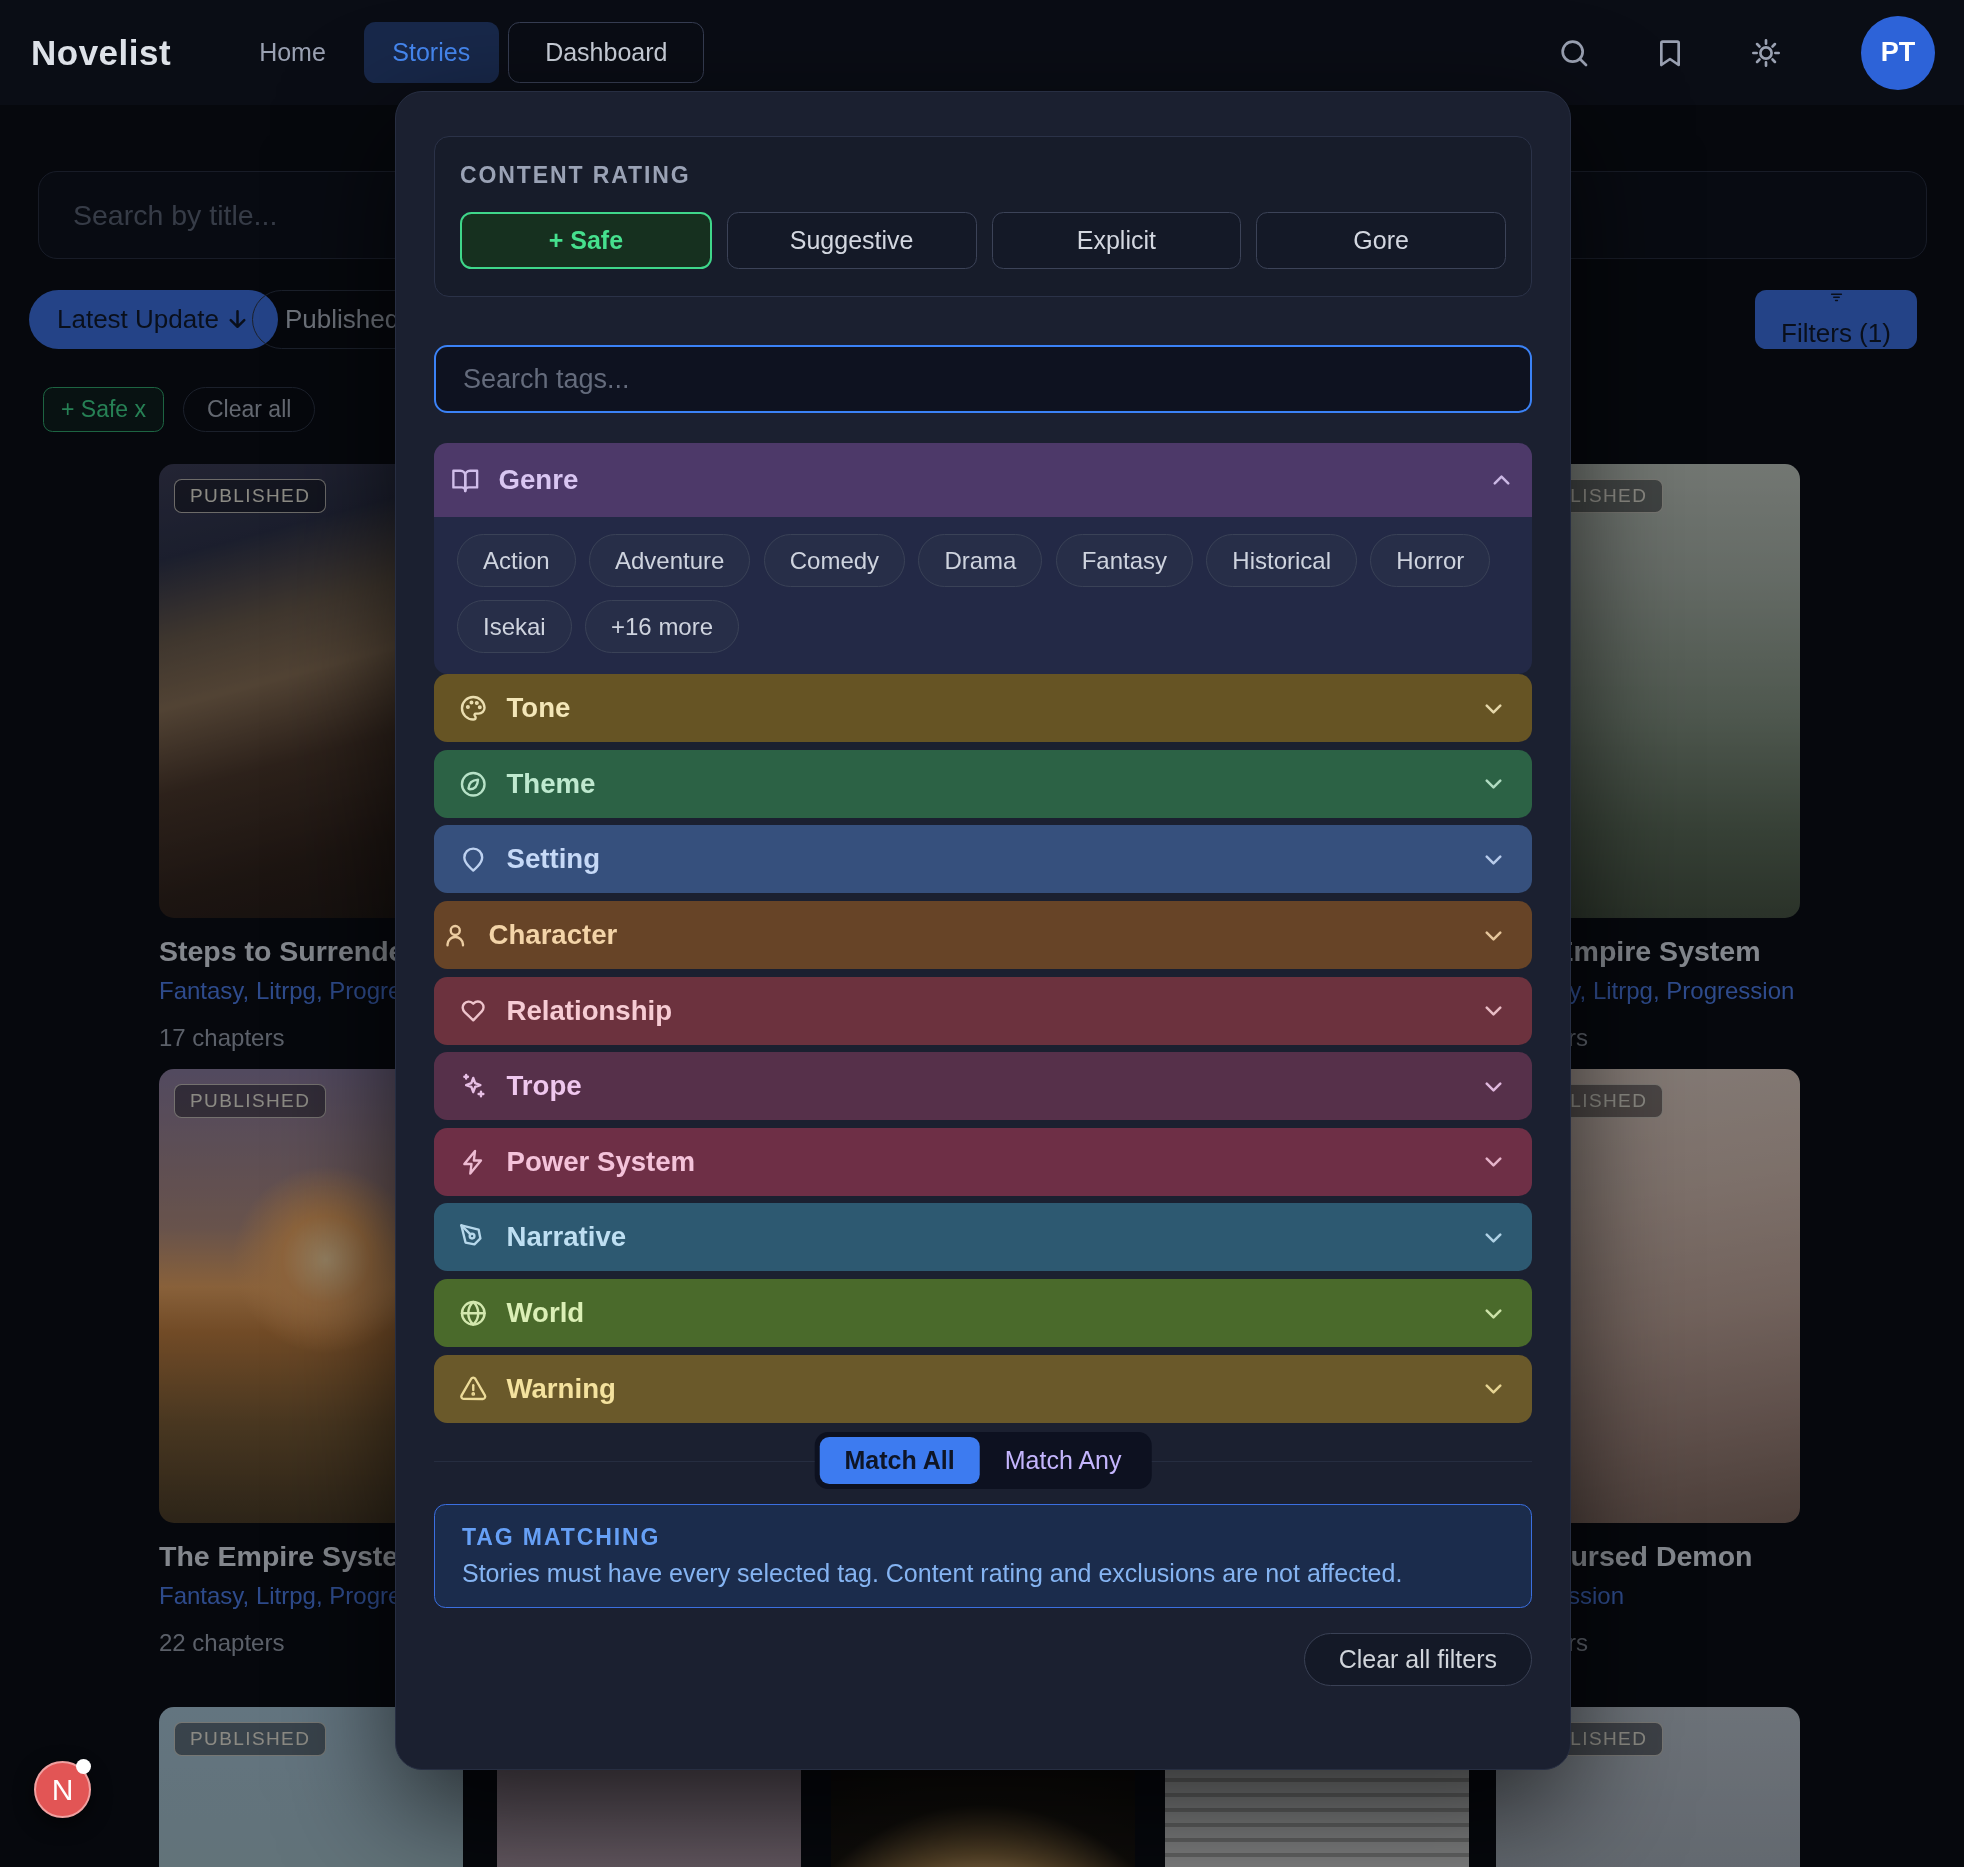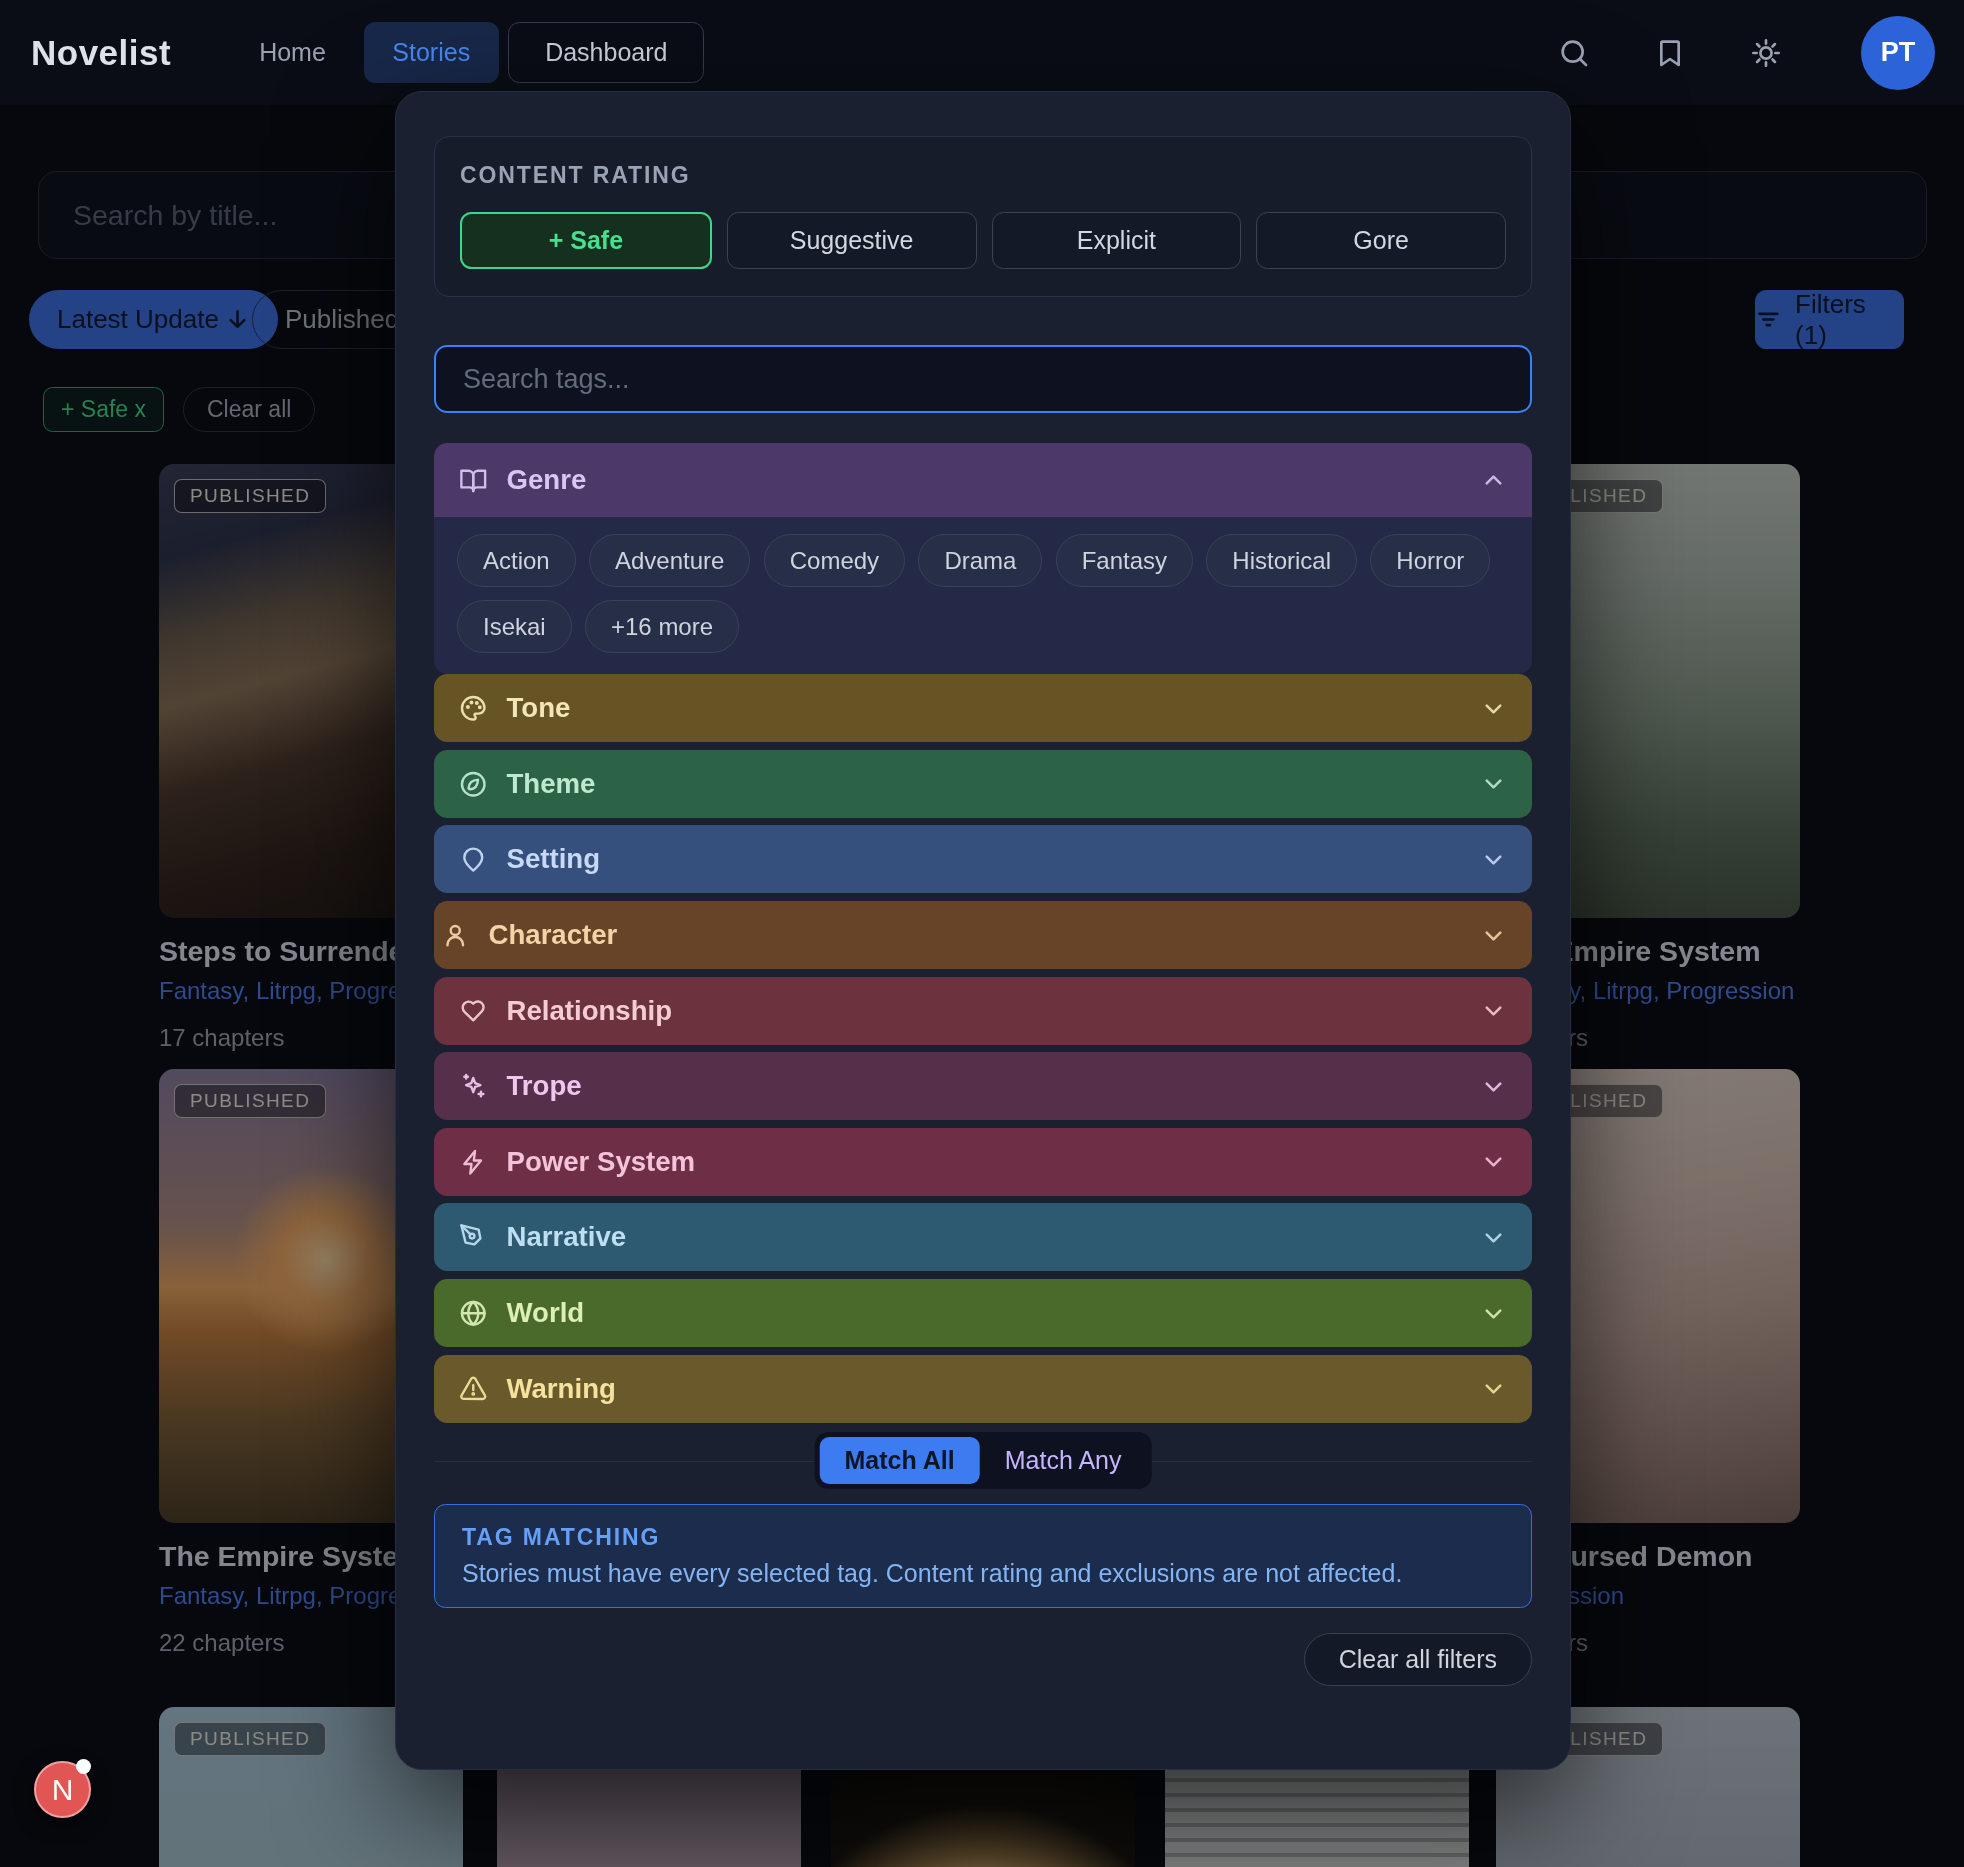--- a/index.html
+++ b/index.html
@@ -26,22 +26,22 @@
   
   .bg-content { position:absolute; inset:0; z-index:1; }
   .search-title { position:absolute; left:38px; top:171px; width:1889px; height:88px; background:#0c0f18;
                   border:1.9px solid #262c3c; border-radius:19px; color:#aab0bc; font-size:28.5px; padding:0 34px;
                   font-family:"Liberation Sans", sans-serif; outline:none; }
   .search-title::placeholder { color:#5b6272; }
   .pill-btn { position:absolute; top:290px; height:59px; display:flex; align-items:center; gap:13.3px;
               border-radius:29.5px; font-size:26px; cursor:pointer; }
   .sort-latest { left:28.5px; padding:0 28.5px; background:#3b6fe0; color:#0d1526; font-weight:500;gap:6px; }
   .sort-published { left:252px; padding:0 32px; border:1.9px solid #2c3342; color:#b9bfca; }
-  .filters-btn { left:1755px; width:149px; justify-content:center; background:#3b6fe0; color:#0d1526;
-                 border-radius:11.4px; font-weight:500; }
+  .filters-btn { left:1755px; width:162px; justify-content:center; background:#3b6fe0; color:#0d1526;
+                 border-radius:11.4px; font-weight:500;flex-direction:column; }
   .chip { position:absolute; top:387px; height:45px; display:flex; align-items:center; font-size:23px; cursor:pointer; }
   .chip-safe { left:43px; padding:0 17px; border:1.9px solid #2fa86a; border-radius:9.5px; color:#3fd98a;
                background:rgba(22,64,40,.35); font-weight:500; }
   .chip-clear { left:183px; padding:0 23px; border:1.9px solid #2c3342; border-radius:23px; color:#a8aeb9; }
 
   .card { position:absolute; width:304px; }
   .c1{left:159px;} .c2{left:497px;} .c3{left:831px;} .c4{left:1165px;} .c5{left:1496px;}
   .r1{top:464px;} .r2{top:1069px;} .r3{top:1707px;}
   .card-img { width:304px; height:454px; border-radius:15px; position:relative; overflow:hidden; background:#222; }
   .r3 .card-img { height:571px; }
@@ -72,21 +72,21 @@
                 border:1.9px solid #3c4358; color:#d3d7e0; }
   .rating-safe { background:#16301f; border:2.9px solid #3fd68a; color:#46e08e; font-weight:bold; }
   .tag-search { margin-top:48px; width:100%; height:68px; background:#0e1220; border:2.9px solid #3b82f6;
                 border-radius:13.3px; color:#c6ccd8; font-size:27px; padding:0 27px; outline:none;
                 font-family:"Liberation Sans", sans-serif; }
   .tag-search::placeholder { color:#646b7c; }
 
   .genre-section { margin-top:30px; border-radius:13.3px; overflow:hidden; }
   .cat-row { height:68px; display:flex; align-items:center; padding:0 25px; border-radius:13.3px;
              margin-bottom:7.6px; cursor:pointer; }
-  .genre-header { height:74px; display:flex; align-items:center; padding:0 25px; cursor:pointer; }
+  .genre-header { height:74px; display:flex; align-items:center; padding:0 17px; cursor:pointer; }
   .cat-icon { width:28.5px; height:28.5px; margin-right:19px; opacity:.95; }
   .cat-label { font-size:27.6px; font-weight:bold; }
   .cat-chevron { margin-left:auto; width:27px; height:27px; opacity:.9; }
   .genre-body { background:#232946; padding:17px 23px 21px; }
   .pill-wrap { display:flex; flex-wrap:wrap; gap:13.3px; }
   .tag-pill { height:53px; display:flex; align-items:center; padding:0 25px; border-radius:27px;
               background:#272e48; border:1.9px solid #3a4257; color:#ced3de; font-size:24px; cursor:pointer; }
 
   .toggle-row { position:relative; height:57px; margin-top:9.5px; }
   .toggle-row::before { content:""; position:absolute; left:0; right:0; top:50%; border-top:1.9px solid #262d40; }

